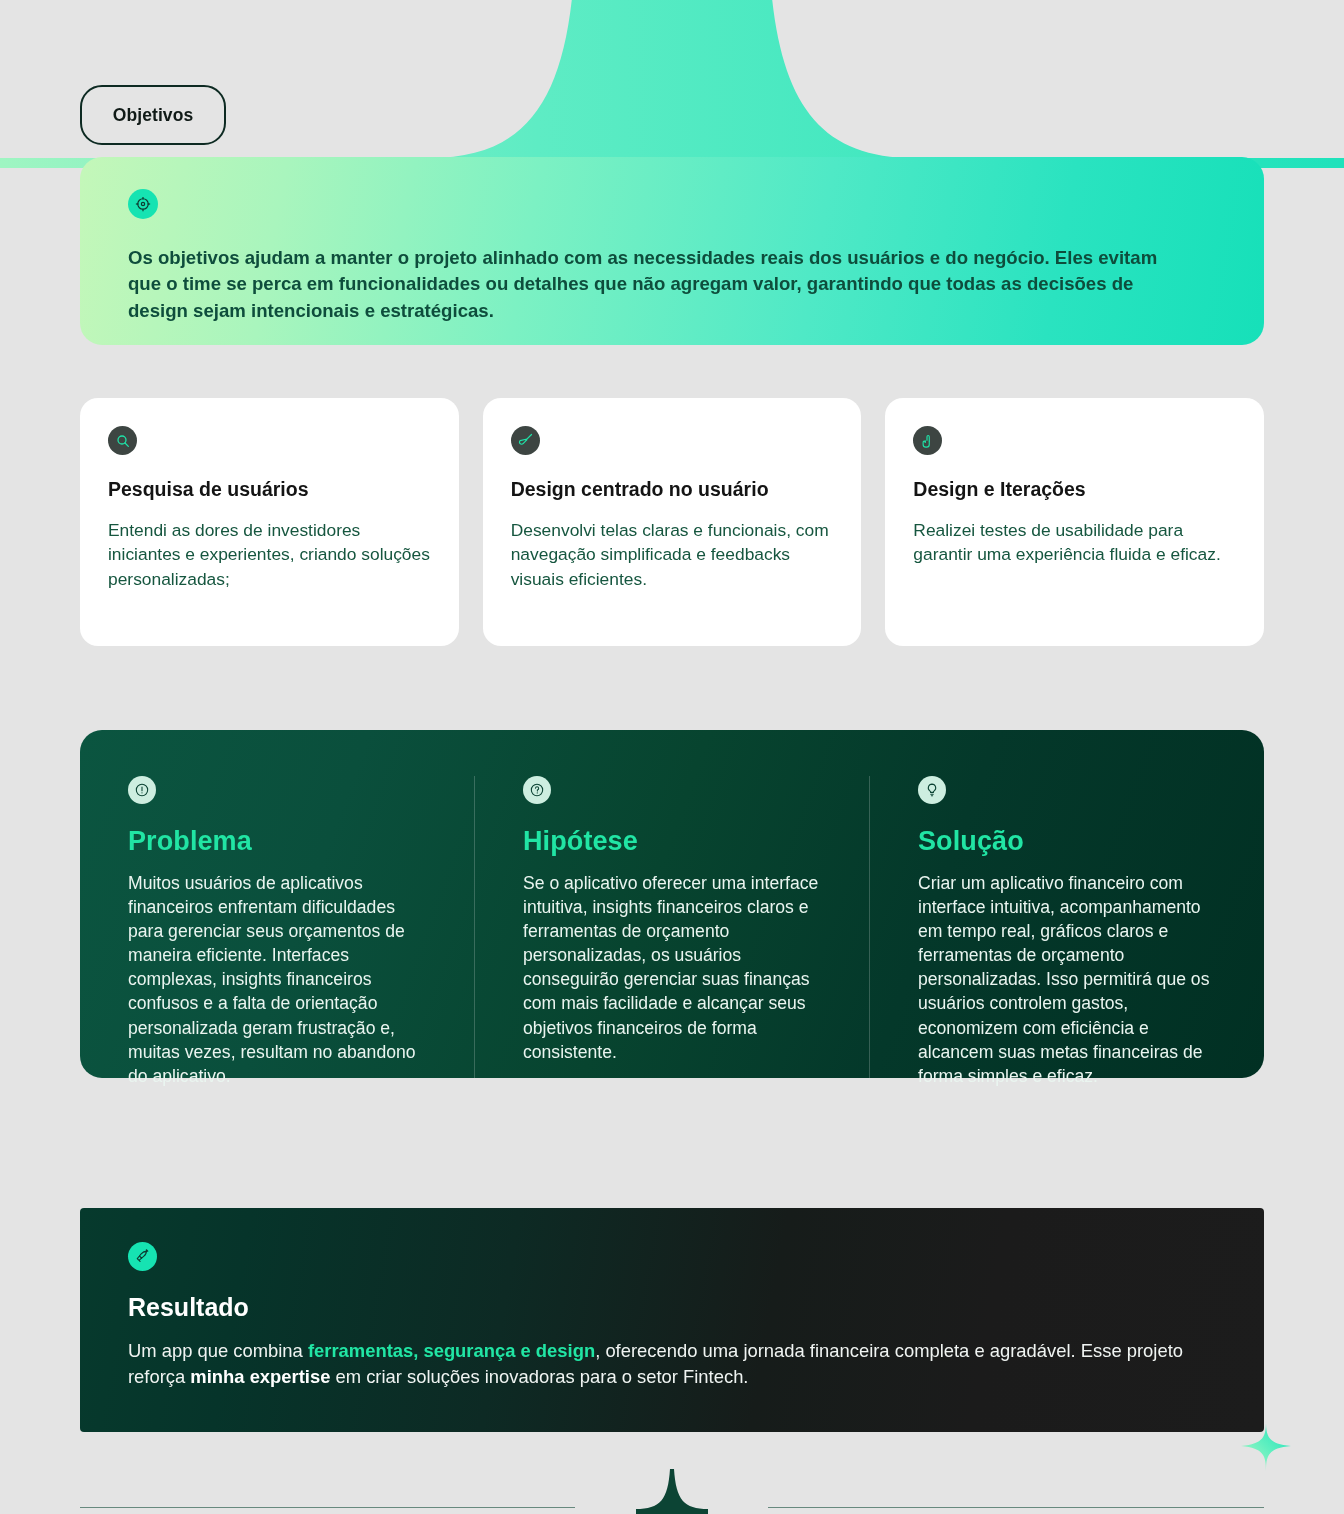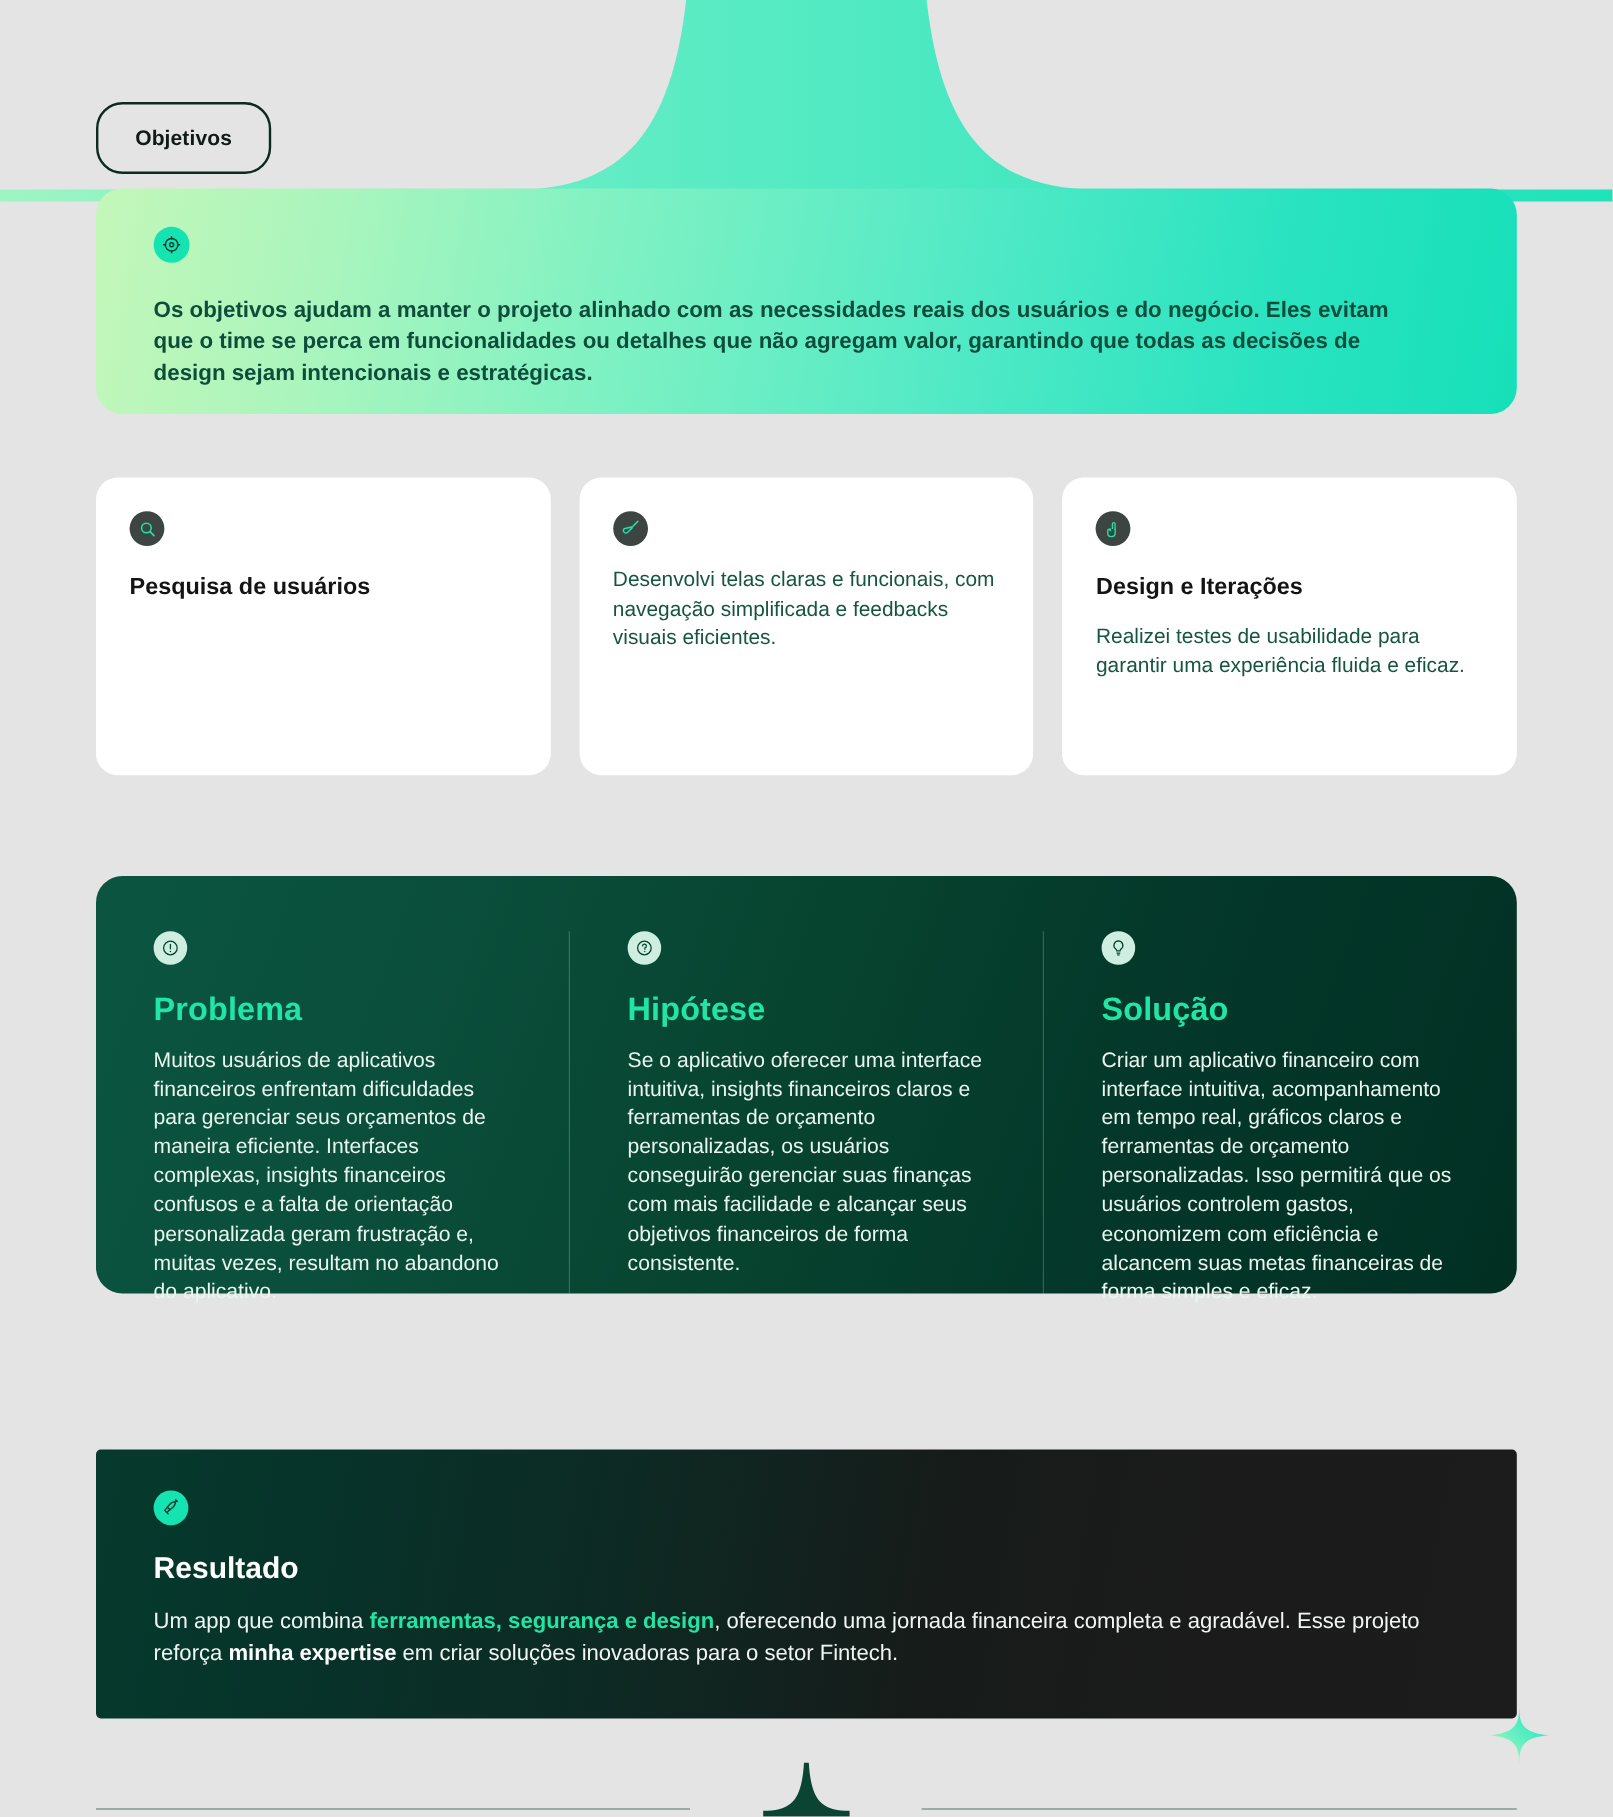--- a/index.html
+++ b/index.html
@@ -206,29 +206,31 @@
 <div class="cards">
 
   <div class="card">
     <div class="card-icon">
       <svg width="16" height="16" viewBox="0 0 24 24" fill="none" stroke="#1fe3a8" stroke-width="1.9" stroke-linecap="round" aria-hidden="true">
         <circle cx="10.5" cy="10.5" r="6"></circle>
         <line x1="15" y1="15" x2="20" y2="20"></line>
       </svg>
     </div>
     <div class="card-title">Pesquisa de usuários</div>
+    <div class="card-body">Entendi as dores de investidores iniciantes e experientes, criando soluções personalizadas;</div>
   </div>
 
   <div class="card">
     <div class="card-icon">
       <svg width="17" height="17" viewBox="0 0 24 24" fill="none" stroke="#1fe3a8" stroke-width="1.7" stroke-linecap="round" stroke-linejoin="round" aria-hidden="true">
         <path d="M20.5 3.5 L12.5 11.5"></path>
         <path d="M12.8 10.2 L13.8 11.2 L8.6 16.4 C7.4 17.6 5.6 17.6 4.4 16.4 C3.2 15.2 3.2 13.4 4.4 12.2 Z"></path>
       </svg>
     </div>
+    <div class="card-title">Design centrado no usuário</div>
     <div class="card-body">Desenvolvi telas claras e funcionais, com navegação simplificada e feedbacks visuais eficientes.</div>
   </div>
 
   <div class="card">
     <div class="card-icon">
       <svg width="16" height="16" viewBox="0 0 24 24" fill="none" stroke="#1fe3a8" stroke-width="1.7" stroke-linecap="round" stroke-linejoin="round" aria-hidden="true">
         <path d="M10.5 11 V5.5 a1.7 1.7 0 0 1 3.4 0 V12"></path>
         <path d="M13.9 12 v5.2 a4 4 0 0 1 -4 4 h-1.2 a4 4 0 0 1 -4 -4 v-3.5 a1.6 1.6 0 0 1 3.2 0"></path>
         <path d="M7.9 13.7 V11.6"></path>
       </svg>

